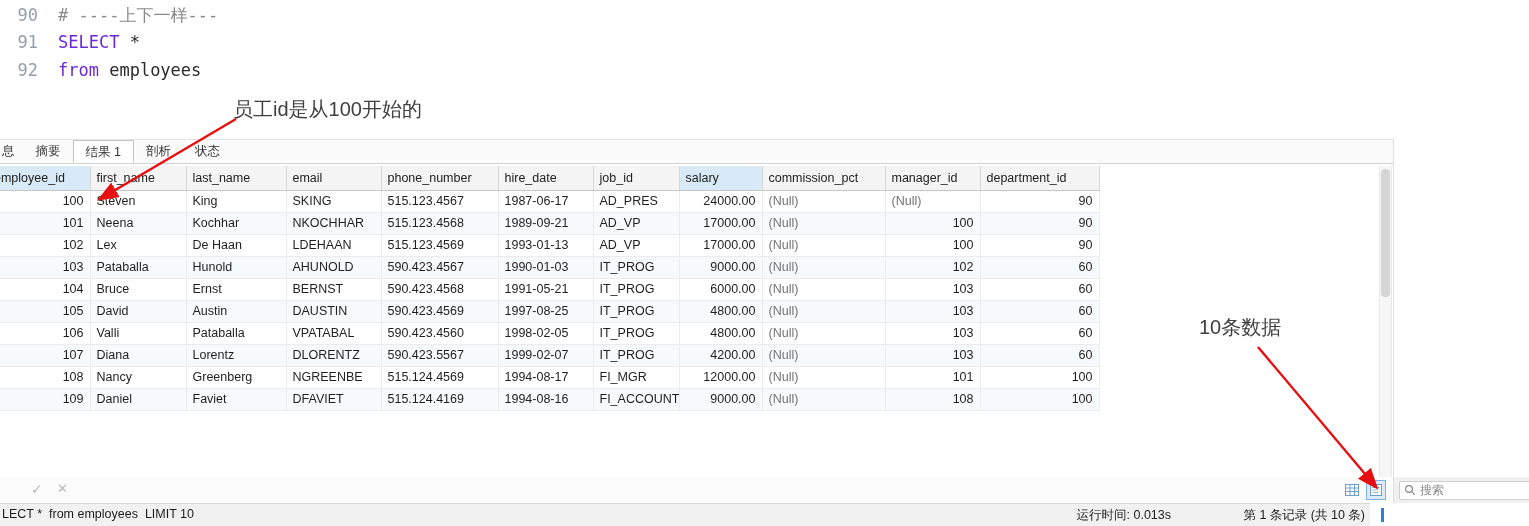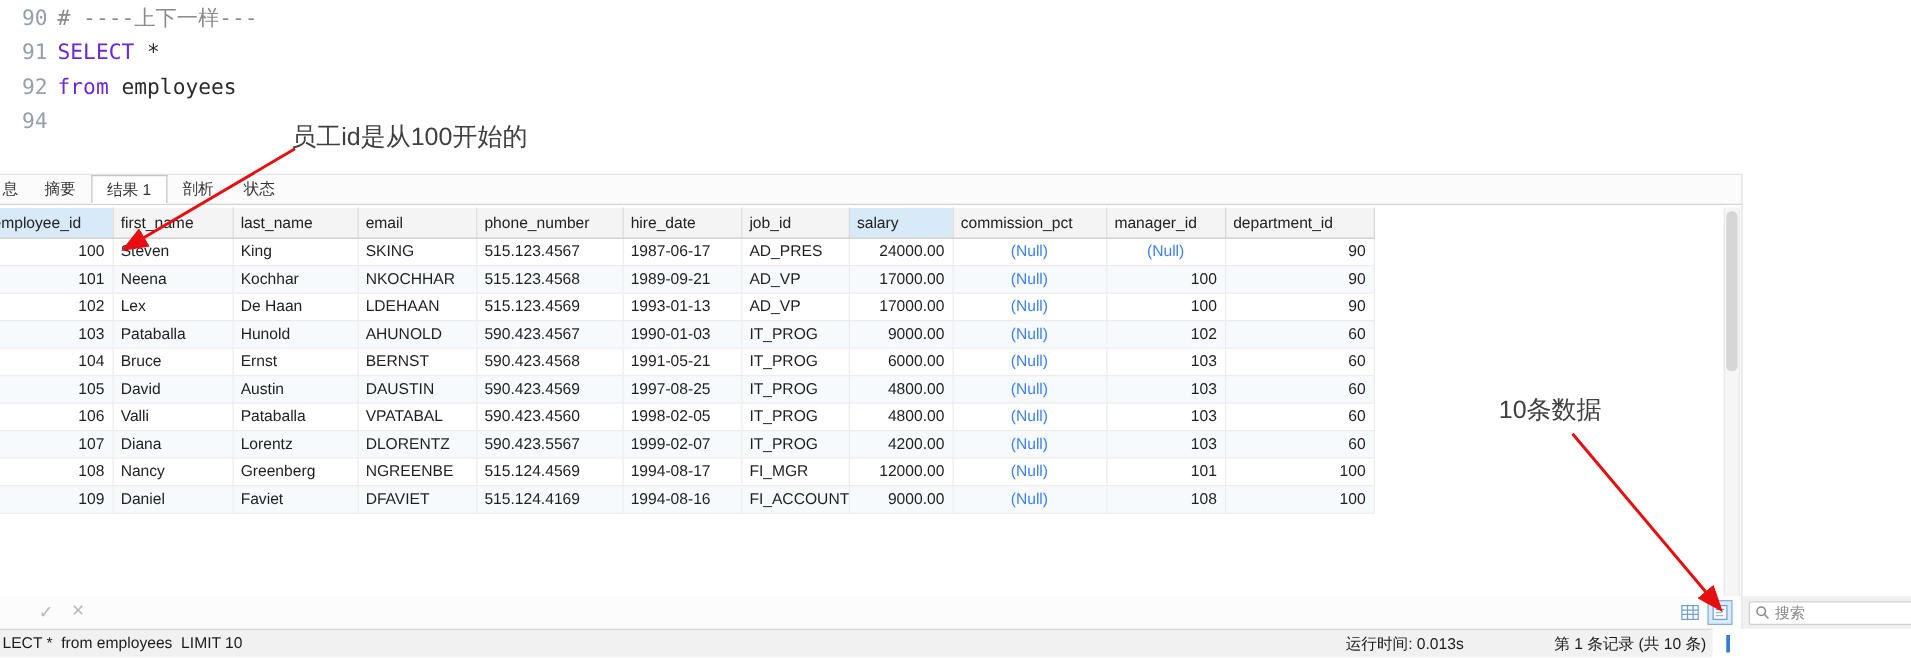--- a/index.html
+++ b/index.html
@@ -4,40 +4,40 @@
 <style>
   *{margin:0;padding:0;box-sizing:border-box}
   html,body{background:#fff}
   body{font-family:"Liberation Sans",sans-serif}
   .app{position:relative;width:1529px;height:526px;overflow:hidden;background:#fff;color:#1f1f1f}
 
   
   .editor{position:absolute;left:0;top:2px;width:1392px;height:136px;font-family:"DejaVu Sans Mono",monospace;font-size:17px;overflow:hidden}
   .ed-line{display:flex;height:27.4px;line-height:27.4px;white-space:pre}
   .ln{flex:none;width:38px;text-align:right;color:#94a0ac}
-  .code{margin-left:8px;color:#2b2b2b}
+  .code{margin-left:20px;color:#2b2b2b}
   .tok-keyword{color:#6d28d9}
   .tok-number{color:#00a862}
   .tok-comment{color:#8a8a8a}
   .tok-plain{color:#2b2b2b}
 
   
   .tabbar{position:absolute;left:0;top:139px;width:1393px;height:25px;background:#fbfbfb;border-top:1px solid #e4e4e4;border-bottom:1px solid #d2d2d2;display:flex}
   .tab{padding:0 12px;line-height:23px;font-size:12.5px;color:#333;white-space:nowrap}
   .tab.first{padding-left:2px;padding-right:9px}
   .tab.active{background:#fff;border:1px solid #c4c4c4;border-bottom-color:#fff}
 
   
   .grid-pane{position:absolute;left:-12px;top:166px}
   table{border-collapse:collapse;table-layout:fixed;font-size:12.5px}
   th{height:24px;background:#f4f4f4;font-weight:normal;text-align:left;padding:0 6px;border-right:1px solid #d7d7d7;border-bottom:1px solid #c6c6c6;white-space:nowrap;overflow:hidden;color:#222}
   th.hl{background:#d8e9f7}
   td{height:22px;padding:0 6px;border-right:1px solid #ececec;border-bottom:1px solid #ececec;white-space:nowrap;overflow:hidden;color:#1f1f1f;background:#fff}
   td.num{text-align:right}
-  td.null{color:#3b82f6;text-align:center}
+  td.null{color:#737373;text-align:left}
   tbody tr:nth-child(even) td{background:#f7fafd}
 
   
   .vscroll{position:absolute;left:1379px;top:166px;width:13px;height:311px;background:#f6f6f6;border-left:1px solid #e8e8e8;border-right:1px solid #e8e8e8}
   .vthumb{position:absolute;left:1px;top:3px;width:9px;height:128px;background:#d6d6d6;border-radius:4px}
 
   
   .right-panel{position:absolute;left:1393px;top:139px;width:136px;height:338px;background:#fff;border-left:1px solid #e0e0e0}
   .search-row{position:absolute;left:1393px;top:477px;width:136px;height:26px;background:#f0f0f0;border-left:1px solid #e0e0e0;display:flex;align-items:center;padding:4px 5px}
   .search-box{flex:1;height:19px;background:#fff;border:1px solid #cfcfcf;border-radius:2px;display:flex;align-items:center;gap:4px;padding:0 4px}
@@ -69,21 +69,20 @@
 </head>
 <body>
 
 <div class="app">
 
   <div class="editor">
     <div>
         <div class="ed-line"><span class="ln">90</span><span class="code"><span class="tok-comment"># ----上下一样---</span></span></div>
         <div class="ed-line"><span class="ln">91</span><span class="code"><span class="tok-keyword">SELECT</span><span class="tok-plain"> *</span></span></div>
         <div class="ed-line"><span class="ln">92</span><span class="code"><span class="tok-keyword">from</span><span class="tok-plain"> employees</span></span></div>
-        <div class="ed-line"><span class="ln">94</span><span class="code"></span></div>
       </div>
   </div>
 
   <div class="tabbar">
       <div class="tab first">息</div>
       <div class="tab">摘要</div>
       <div class="tab active">结果 1</div>
       <div class="tab">剖析</div>
       <div class="tab">状态</div>
     </div>

